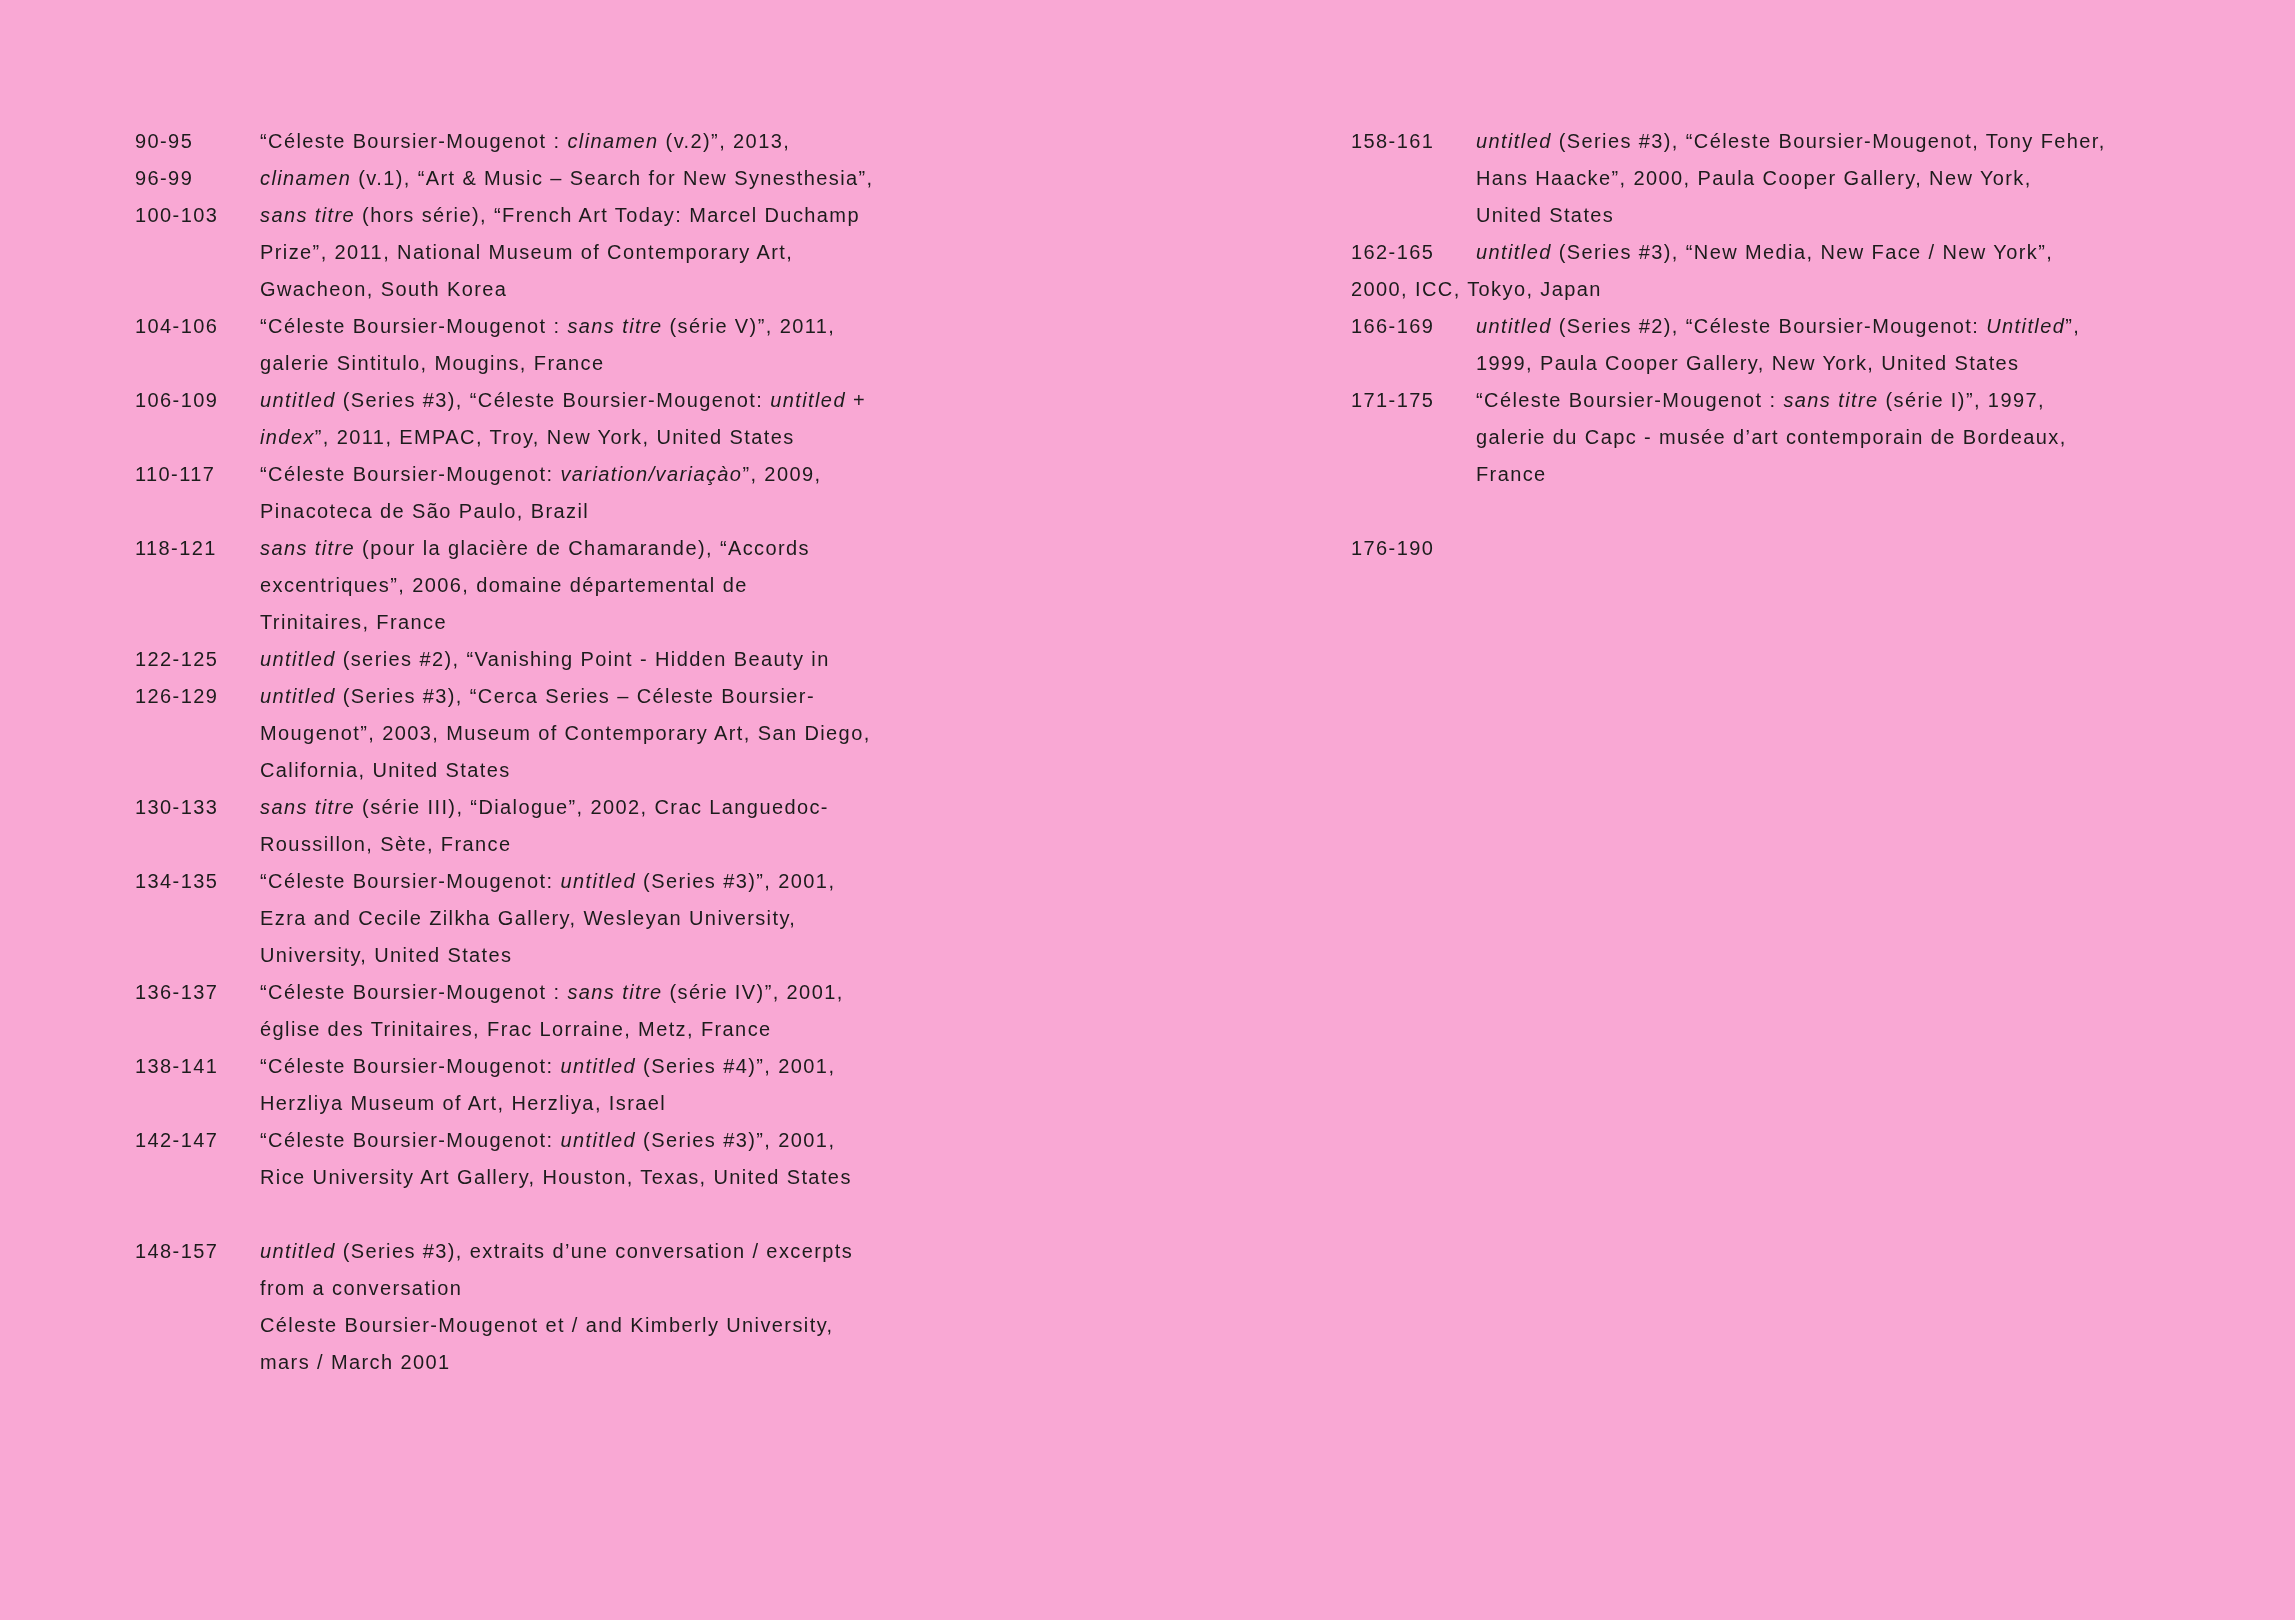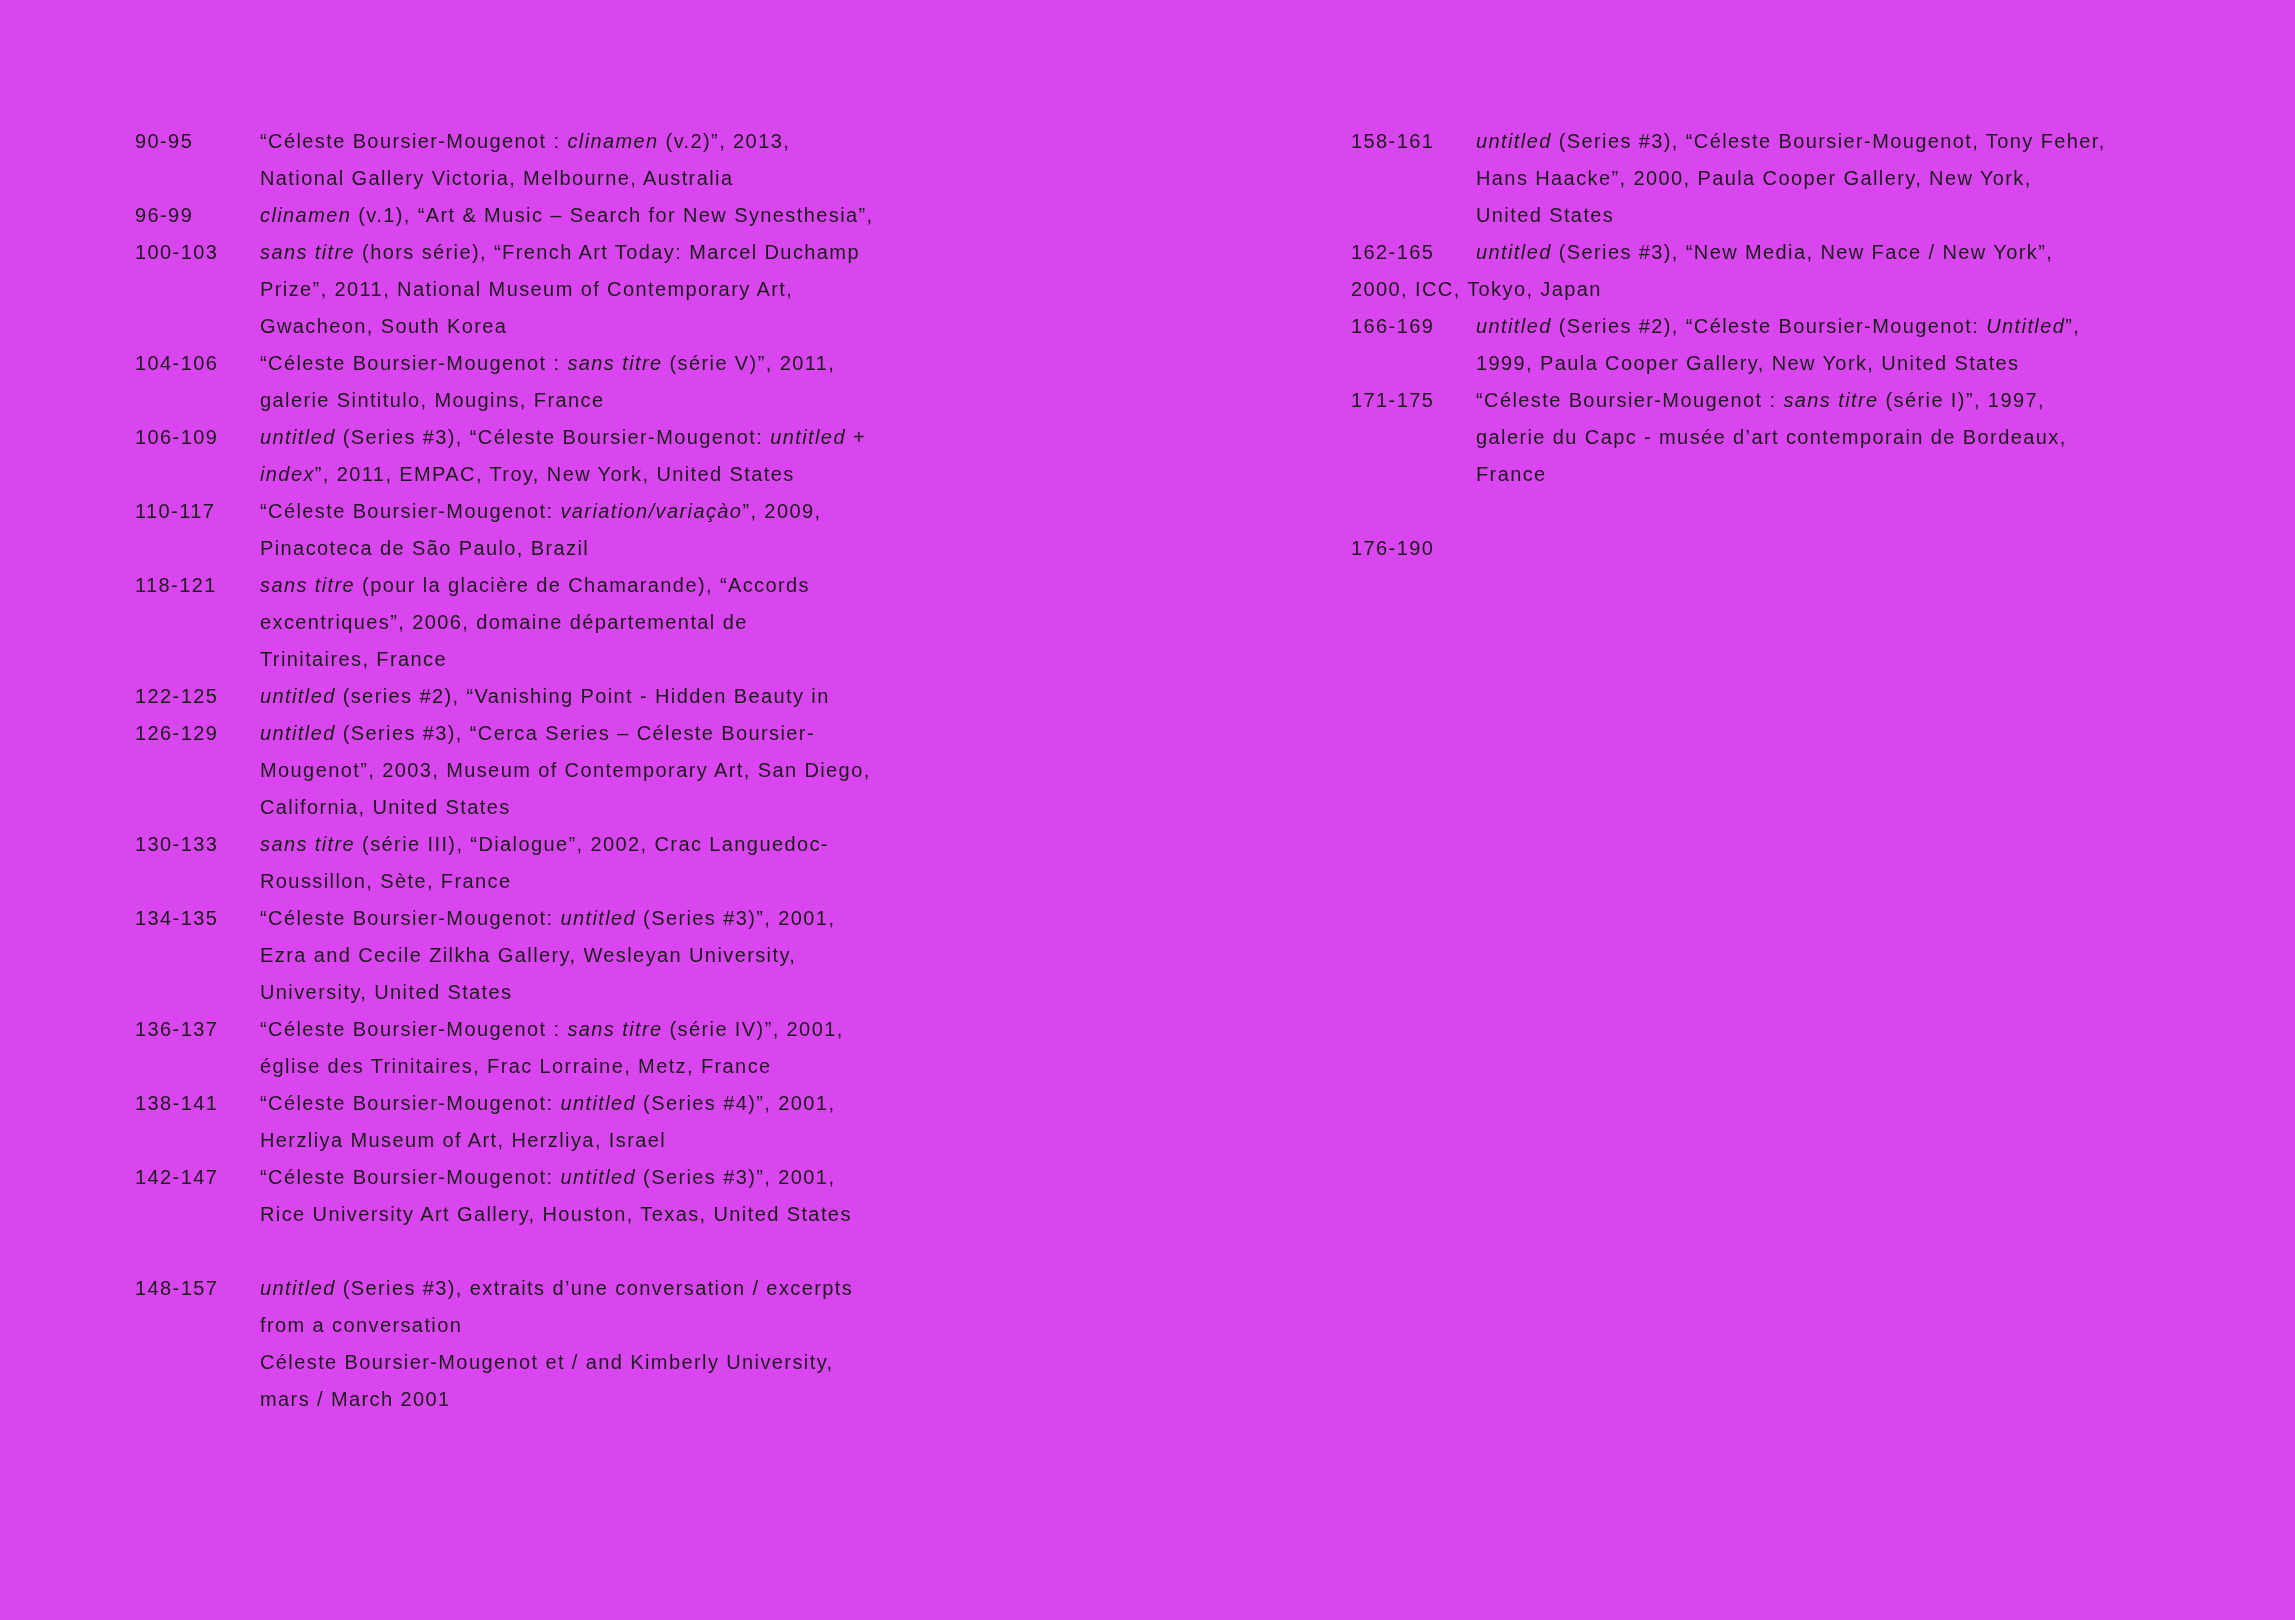--- a/index.html
+++ b/index.html
@@ -14,21 +14,21 @@
     font-family: "Liberation Sans", "DejaVu Sans", sans-serif;
     font-size: 20px;
     line-height: 37px;
     letter-spacing: 1.4px;
     color: #1c1c1c;
     overflow: hidden;
   }
   .page {
     position: absolute;
     inset: 0;
-    background: #d946ef;
+    background: #f9a8d4;
   }
   .column {
     position: absolute;
     top: 123px;
   }
   .column-left  { left: 135px;  width: 986px; }
   .column-right { left: 1351px; width: 892px; }
   .entry {
     position: relative;
   }
@@ -57,21 +57,20 @@
 </style>
 </head>
 <body>
 
 <div class="page">
   <div class="column column-left">
       <div class="entry">
         <span class="pages">90-95</span>
         <div class="lines">
           <div class="line"><span>“Céleste Boursier-Mougenot : </span><span class="it">clinamen</span><span> (v.2)”, 2013,</span></div>
-          <div class="line"><span>National Gallery Victoria, Melbourne, Australia</span></div>
         </div>
       </div>
       <div class="entry">
         <span class="pages">96-99</span>
         <div class="lines">
           <div class="line"><span class="it">clinamen</span><span> (v.1), “Art &amp; Music – Search for New Synesthesia”,</span></div>
         </div>
       </div>
       <div class="entry">
         <span class="pages">100-103</span>

